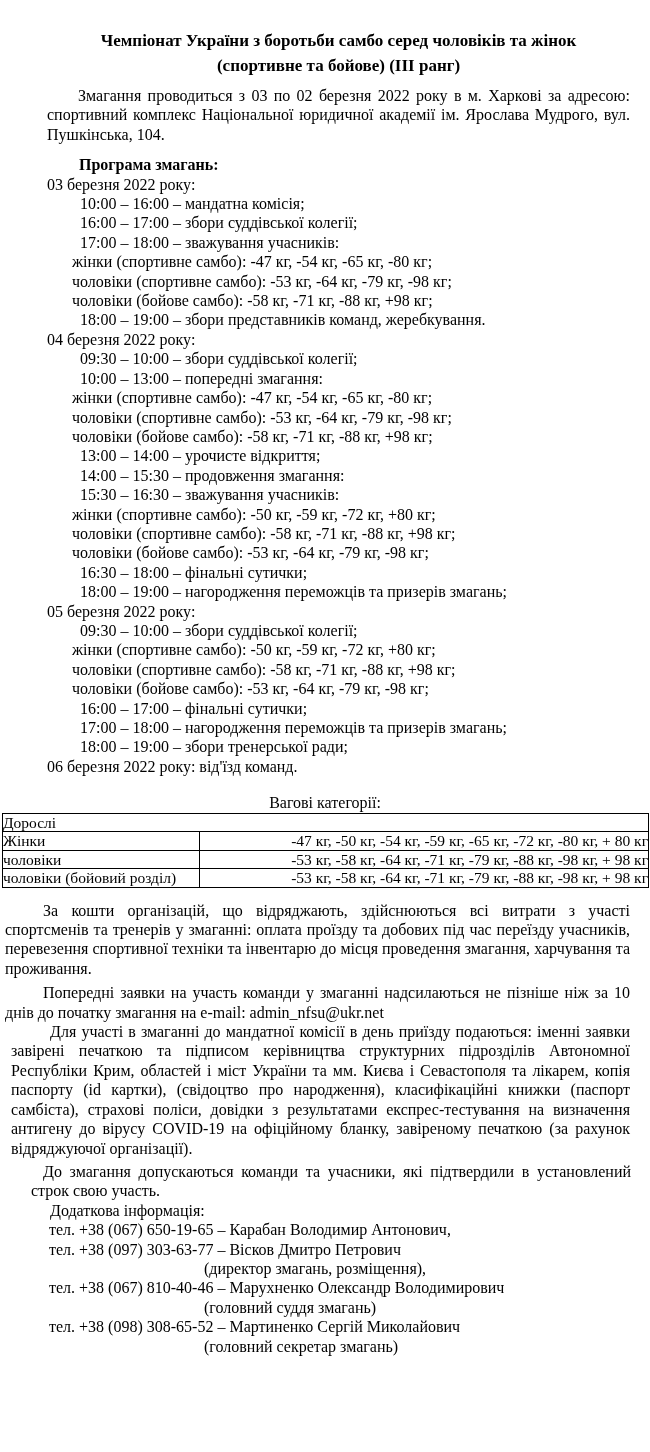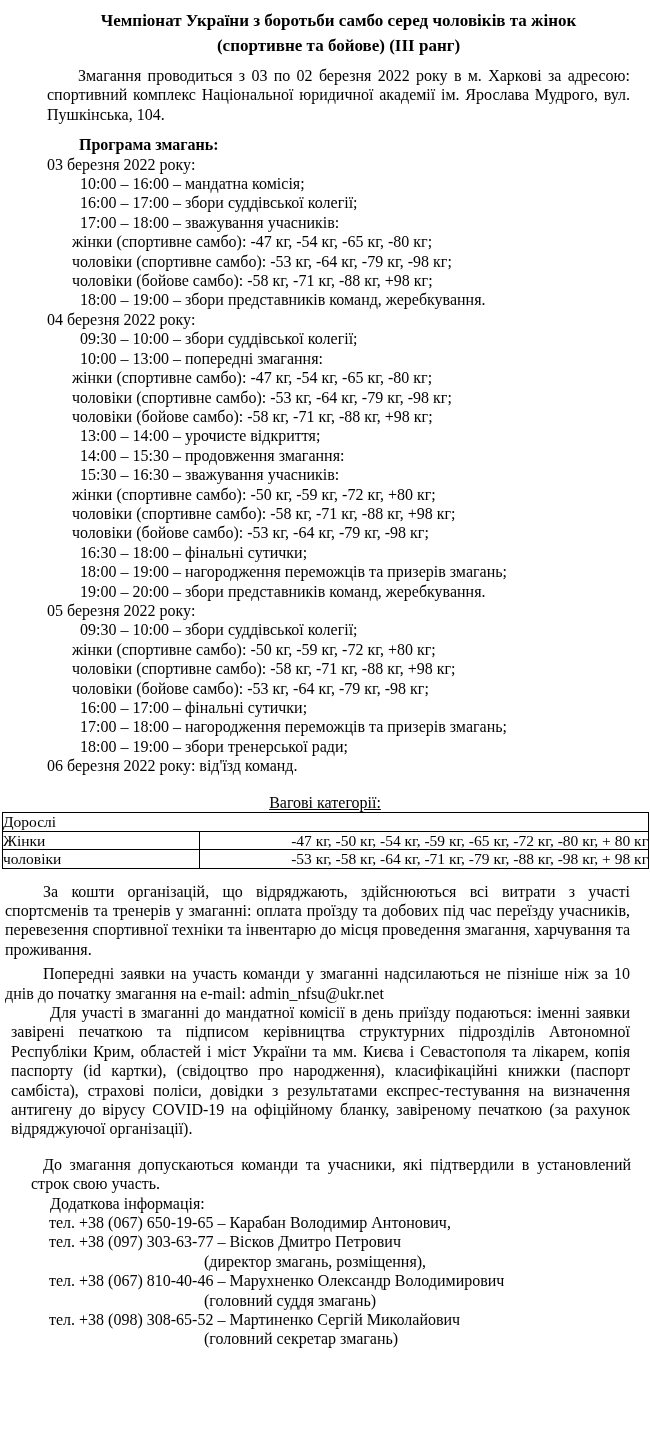--- a/index.html
+++ b/index.html
@@ -1,54 +1,54 @@
 <!DOCTYPE html>
 <html><head>
 <meta charset="utf-8">
 <style>
   html, body { margin: 0; padding: 0; background: #ffffff; }
   body {
     width: 650px; height: 1452px; overflow: hidden;
     font-family: "Liberation Serif", "DejaVu Serif", serif;
     font-size: 16px; line-height: 19.4px; color: #000000;
   }
-  .page { padding-top: 8px; }
+  .page { padding-top: 28px; }
 
   .doc-title {
     font-weight: bold; font-size: 17px; line-height: 25px;
     text-align: center; margin: 0 20px 0 47px;
   }
 
   .intro {
     margin: 8px 20px 0 47px;
     text-align: justify; text-indent: 31px;
   }
 
   .program { margin-top: 11px; }
   .program-heading { font-weight: bold; padding-left: 79px; }
   .date-line   { padding-left: 47px; }
   .time-line   { padding-left: 80px; }
   .weight-line { padding-left: 72px; }
 
-  .table-caption { text-align: center; margin-top: 17px; text-decoration: underline; }
+  .table-caption { text-align: center; margin-top: 17px; }
   table.weights-table {
     border-collapse: collapse; table-layout: fixed;
     margin: 0 2px; width: 646px; font-size: 15.5px;
   }
   table.weights-table td {
     border: 1px solid #000; height: 17.5px; line-height: 17px;
     padding: 0; overflow: hidden; white-space: nowrap;
   }
   td.cat-cell { padding-left: 22px; }
   td.weights-cell { text-align: right; }
 
   .p-expenses     { margin: 13px 20px 0 5px;  text-align: justify; text-indent: 38px; }
   .p-applications { margin: 5px 20px 0 5px;   text-align: justify; text-indent: 38px; }
   .p-mandate      { margin: 0 20px 0 11px;    text-align: justify; text-indent: 39px; }
-  .p-confirmation { margin: 16px 19px 0 31px;    text-align: justify; text-indent: 12px; }
+  .p-confirmation { margin: 4px 19px 0 31px;    text-align: justify; text-indent: 12px; }
 
   .contacts-heading { padding-left: 50px; }
   .tel-line  { padding-left: 49px; font-family: Liberation Serif, serif; }
   .role-line { padding-left: 204px; }
 </style>
 </head>
 <body>
 
 <div class="page">
 
@@ -78,21 +78,20 @@
     <div class="weight-line">чоловіки (спортивне самбо): -53 кг, -64 кг, -79 кг, -98 кг;</div>
     <div class="weight-line">чоловіки (бойове самбо): -58 кг, -71 кг, -88 кг, +98 кг;</div>
     <div class="time-line">13:00 – 14:00 – урочисте відкриття;</div>
     <div class="time-line">14:00 – 15:30 – продовження змагання:</div>
     <div class="time-line">15:30 – 16:30 – зважування учасників:</div>
     <div class="weight-line">жінки (спортивне самбо): -50 кг, -59 кг, -72 кг, +80 кг;</div>
     <div class="weight-line">чоловіки (спортивне самбо): -58 кг, -71 кг, -88 кг, +98 кг;</div>
     <div class="weight-line">чоловіки (бойове самбо): -53 кг, -64 кг, -79 кг, -98 кг;</div>
     <div class="time-line">16:30 – 18:00 – фінальні сутички;</div>
     <div class="time-line">18:00 – 19:00 – нагородження переможців та призерів змагань;</div>
-    <div class="time-line">19:00 – 20:00 – збори представників команд, жеребкування.</div>
 
     <div class="date-line">05 березня  2022 року:</div>
     <div class="time-line">09:30 – 10:00 – збори суддівської колегії;</div>
     <div class="weight-line">жінки (спортивне самбо): -50 кг, -59 кг, -72 кг, +80 кг;</div>
     <div class="weight-line">чоловіки (спортивне самбо): -58 кг, -71 кг, -88 кг, +98 кг;</div>
     <div class="weight-line">чоловіки (бойове самбо): -53 кг, -64 кг, -79 кг, -98 кг;</div>
     <div class="time-line">16:00 – 17:00 – фінальні сутички;</div>
     <div class="time-line">17:00 – 18:00 – нагородження переможців та призерів змагань;</div>
     <div class="time-line">18:00 – 19:00 – збори тренерської ради;</div>
 
@@ -111,20 +110,24 @@
       <td class="cat-cell" colspan="2">Дорослі</td>
     </tr>
     <tr>
       <td class="cat-cell">Жінки</td>
       <td class="weights-cell">-47 кг, -50 кг, -54 кг, -59 кг, -65 кг, -72 кг, -80 кг, + 80 кг</td>
     </tr>
     <tr>
       <td class="cat-cell">чоловіки</td>
       <td class="weights-cell">-53 кг, -58 кг, -64 кг, -71 кг, -79 кг, -88 кг, -98 кг, + 98 кг</td>
     </tr>
+    <tr>
+      <td class="cat-cell">чоловіки (бойовий розділ)</td>
+      <td class="weights-cell">-53 кг, -58 кг, -64 кг, -71 кг, -79 кг, -88 кг, -98 кг, + 98 кг</td>
+    </tr>
   </tbody>
     </table>
 
   <p class="p-expenses">За кошти організацій, що відряджають, здійснюються всі витрати з участі спортсменів та тренерів у змаганні: оплата проїзду та добових під час переїзду учасників, перевезення спортивної техніки та інвентарю до місця проведення змагання, харчування та проживання.</p>
   <p class="p-applications">Попередні заявки на участь команди у змаганні надсилаються не пізніше ніж за 10 днів до початку змагання на e-mail: admin_nfsu@ukr.net</p>
   <p class="p-mandate">Для участі в змаганні до мандатної комісії в день приїзду подаються: іменні заявки завірені печаткою та підписом керівництва структурних підрозділів Автономної Республіки Крим, областей і міст України та мм. Києва і Севастополя та лікарем, копія паспорту (id картки), (свідоцтво про народження), класифікаційні книжки (паспорт самбіста), страхові поліси, довідки з результатами експрес-тестування на визначення антигену до вірусу COVID-19 на офіційному бланку, завіреному печаткою (за рахунок відряджуючої організації).</p>
   <p class="p-confirmation">До змагання допускаються команди та учасники, які підтвердили в установлений строк свою участь.</p>
 
   <div class="contacts">
     <div class="contacts-heading">Додаткова інформація:</div>

